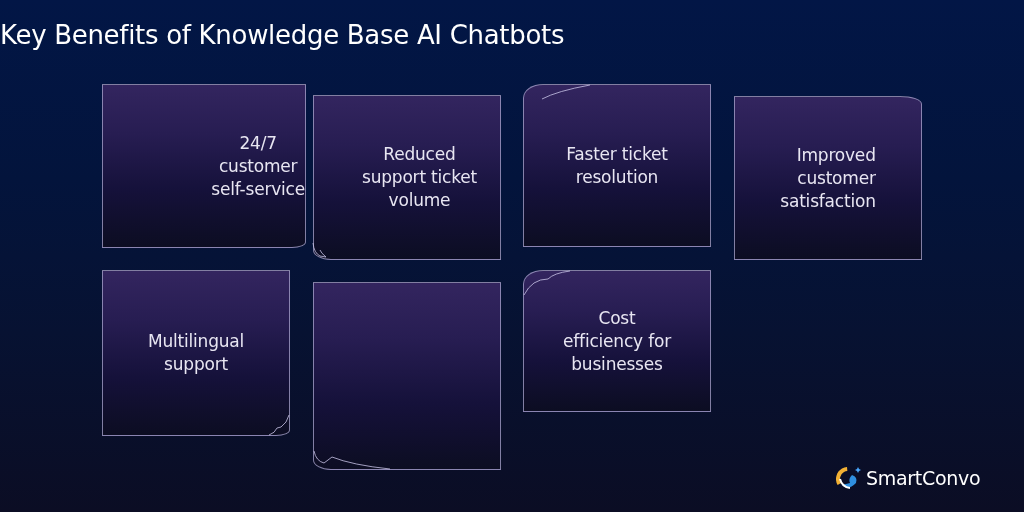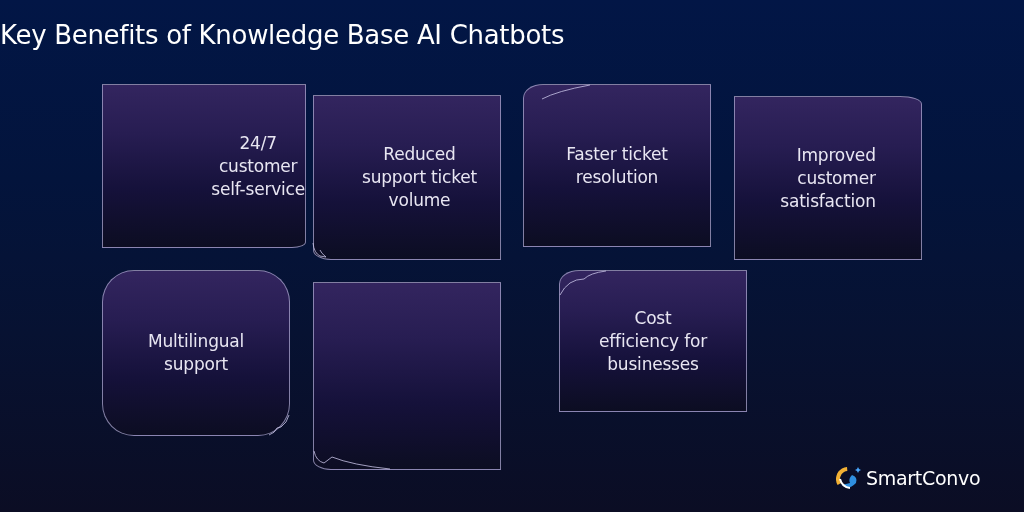--- a/index.html
+++ b/index.html
@@ -83,35 +83,35 @@
     <path d="M20 16 Q35 8 68 2" fill="none" stroke="rgba(200,195,230,0.8)" stroke-width="1"></path>
   </svg>
 </div>
 
 <div class="card curl-tr" style="left:734px; top:96px; width:188px; height:164px;text-align:right;">
   <div class="card-text">Improved
 customer
 satisfaction</div>
 </div>
 
-<div class="card curl-br" style="left:102px; top:270px; width:188px; height:166px;border-radius:32px;">
+<div class="card curl-br" style="left:102px; top:270px; width:188px; height:166px;">
   <div class="card-text">Multilingual
 support</div>
   <svg class="curl-svg" style="right:-2px; bottom:-2px;" width="28" height="24" viewBox="0 0 28 24">
     <path d="M26 2 Q24 10 18 14 L14 15 Q12 20 6 22" fill="none" stroke="rgba(200,195,230,0.8)" stroke-width="1"></path>
   </svg>
 </div>
 
 <div class="card curl-bl" style="left:313px; top:282px; width:188px; height:188px;">
   <svg class="curl-svg" style="left:-2px; bottom:-2px;" width="80" height="22" viewBox="0 0 80 22">
     <path d="M2 2 Q4 12 12 14 L20 8 Q40 16 78 20" fill="none" stroke="rgba(200,195,230,0.8)" stroke-width="1"></path>
   </svg>
 </div>
 
-<div class="card curl-tl" style="left:523px; top:270px; width:188px; height:142px;margin-left:36px;">
+<div class="card curl-tl" style="left:523px; top:270px; width:188px; height:142px;">
   <div class="card-text">Cost
 efficiency for
 businesses</div>
   <svg class="curl-svg" style="left:-2px; top:-2px;" width="50" height="30" viewBox="0 0 50 30">
     <path d="M2 26 Q10 10 26 10 Q32 4 48 2" fill="none" stroke="rgba(200,195,230,0.8)" stroke-width="1"></path>
   </svg>
 </div>
 
 <div class="logo">
   <svg class="logo-icon" viewBox="0 0 26 26">

